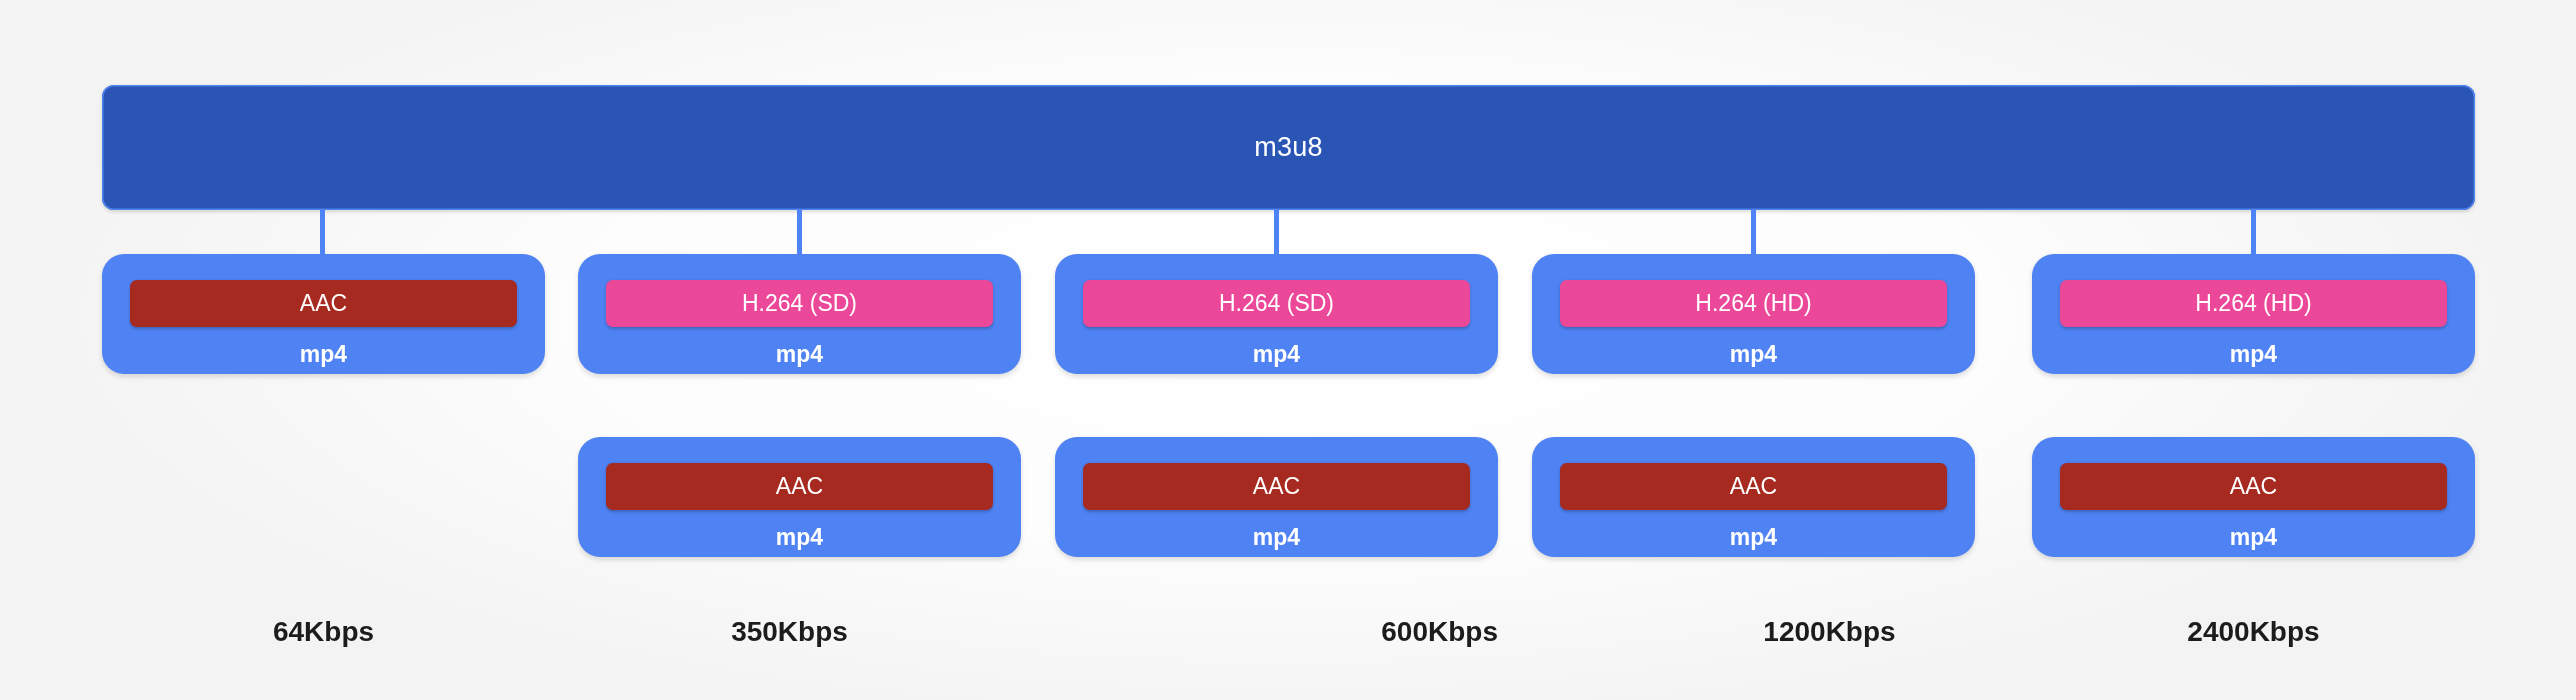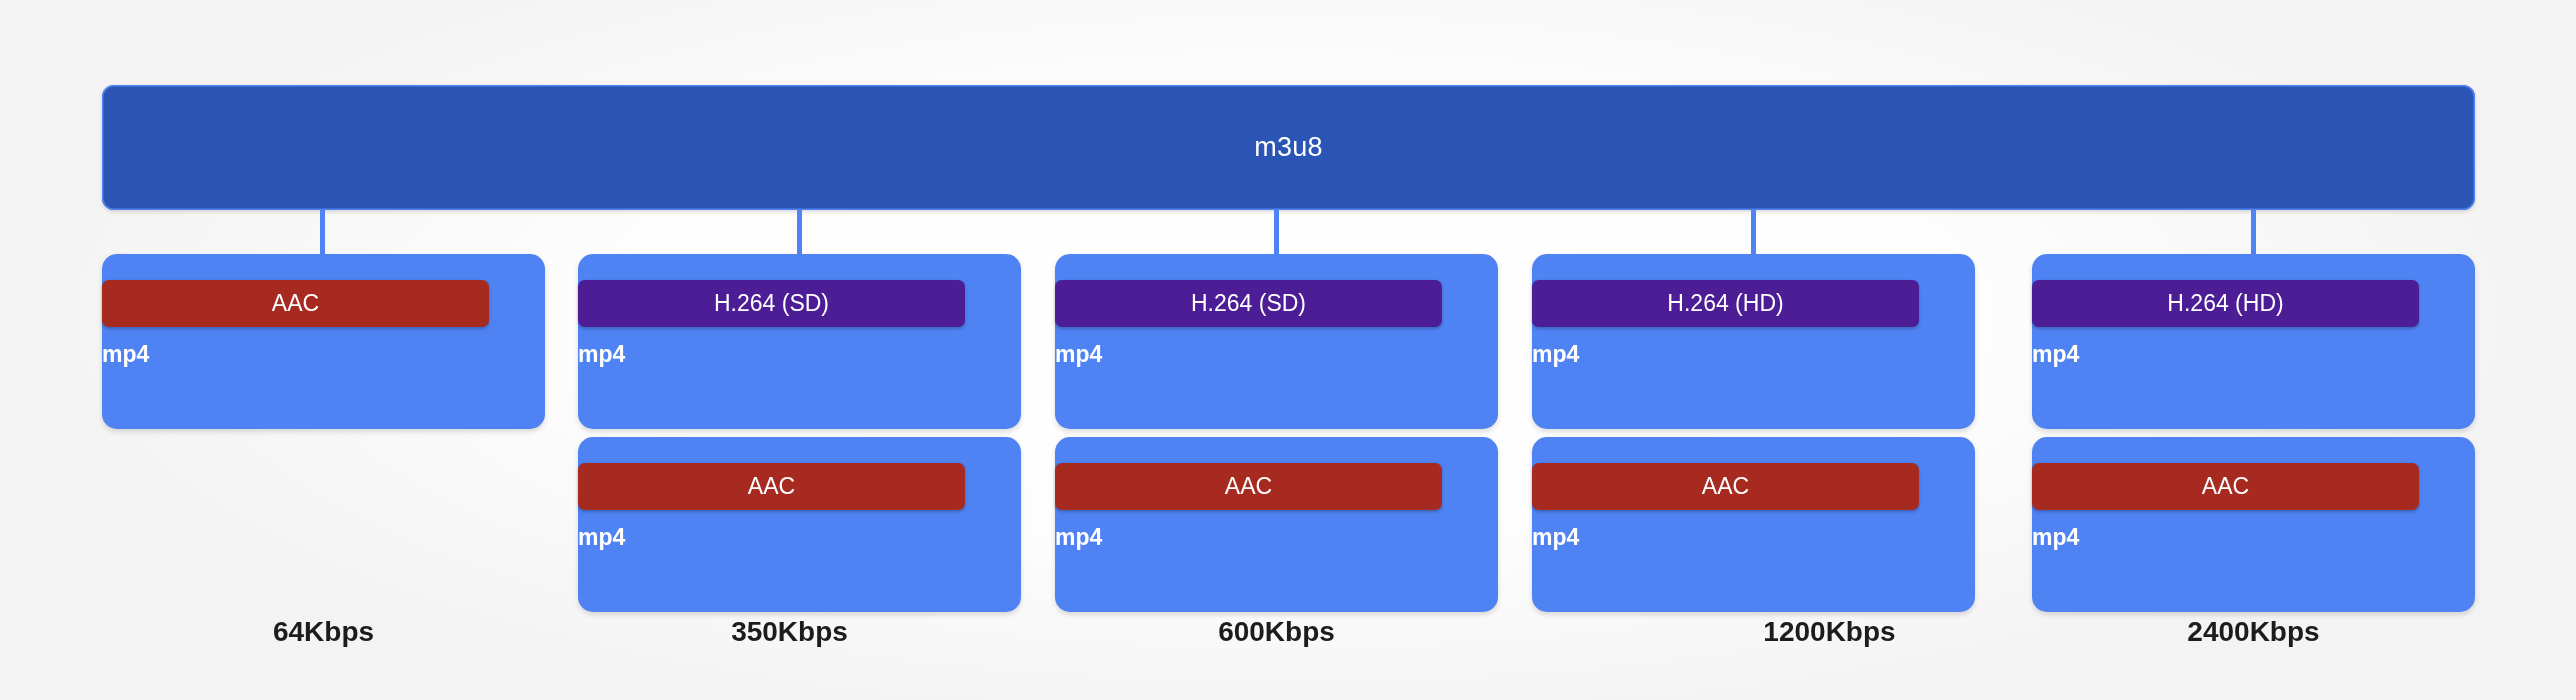--- a/index.html
+++ b/index.html
@@ -66,44 +66,45 @@
 
   .column {
     position: absolute;
     top: 254px;
   }
 
   .track-card {
     position: absolute;
     left: 0;
     width: 100%;
-    height: 175px;
+    height: 120px;
     background: #4f82f2;
-    border-radius: 15px;
+    border-radius: 22px;
     box-shadow: 0 2.3px 5.3px rgba(0,0,0,0.13);
     box-sizing: border-box;
     display: flex;
     flex-direction: column;
+    align-items: center;
   }
   .track-card.row1 { top: 0px; }
   .track-card.row2 { top: 183px; }
 
   .codec-pill {
     margin-top: 25.6px;
     width: calc(100% - 56px);
     height: 47px;
     border-radius: 6.8px;
     display: flex;
     align-items: center;
     justify-content: center;
     box-shadow: 0 1.5px 3px rgba(0,0,0,0.22);
     box-sizing: border-box;
   }
   .codec-pill.audio  { background: #a62a20; }
-  .codec-pill.video  { background: #4c1d95; }
+  .codec-pill.video  { background: #ec4899; }
 
   .codec-pill-label {
     color: #ffffff;
     font-size: 23px;
     font-weight: 400;
     line-height: 1;
     white-space: nowrap;
   }
 
   .container-label {
@@ -167,21 +168,21 @@
           </div>
           <div class="container-label">mp4</div>
         </div>
         <div class="track-card row2">
           <div class="codec-pill audio">
             <span class="codec-pill-label">AAC</span>
           </div>
           <div class="container-label">mp4</div>
         </div>
       </div>
-      <div class="bitrate-caption" style="left: 1055px; width: 443px;">600Kbps</div>
+      <div class="bitrate-caption" style="left: 1055px; width: 443px; text-align: right;">600Kbps</div>
       <div class="column" style="left: 1532px; width: 443px; height: 341px;">
         <div class="track-card row1">
           <div class="codec-pill video">
             <span class="codec-pill-label">H.264 (HD)</span>
           </div>
           <div class="container-label">mp4</div>
         </div>
         <div class="track-card row2">
           <div class="codec-pill audio">
             <span class="codec-pill-label">AAC</span>

